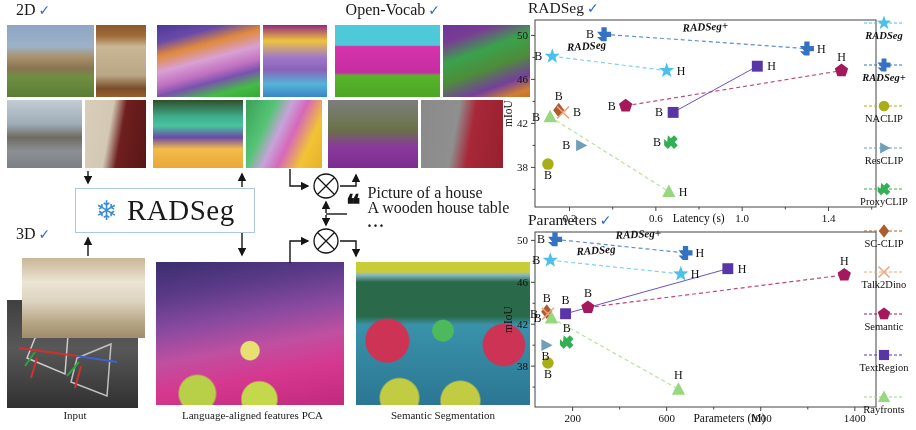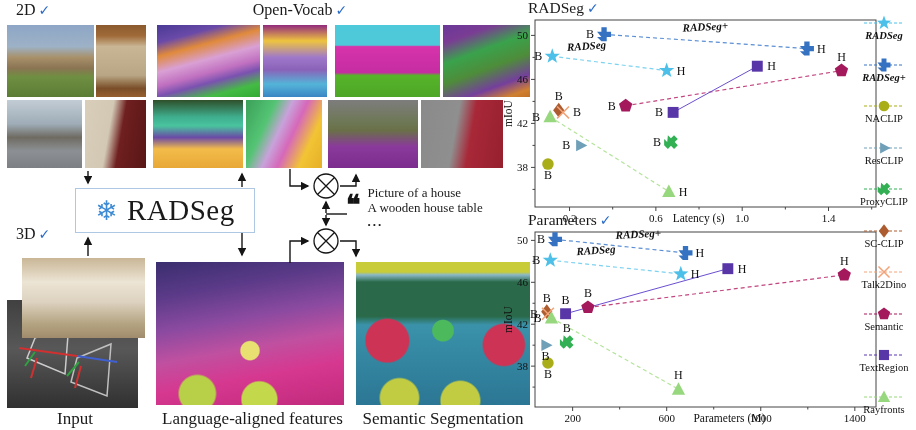--- a/index.html
+++ b/index.html
@@ -33,43 +33,43 @@
     radial-gradient(circle at 18% 55%,#cc3355 0 13%,rgba(0,0,0,0) 14%),
     radial-gradient(circle at 85% 58%,#cc3355 0 12%,rgba(0,0,0,0) 13%),
     radial-gradient(circle at 50% 48%,#4cba5c 0 9%,rgba(0,0,0,0) 10%),
     linear-gradient(180deg,#c8cc38 0%,#c8cc38 7%,#8ab8c8 9%,#2a6a4a 14%,#2a6a4a 38%,#3a92aa 44%,#2b7694 100%);}
   .radseg-box{position:absolute;left:75px;top:188px;width:180px;height:45px;border:1.5px solid #aec8e4;background:#fff;display:flex;align-items:center;justify-content:center;gap:9px;box-sizing:border-box;z-index:3;}
   .snow{font-family:"DejaVu Sans",sans-serif;color:#3d8bd4;font-size:27px;line-height:1;}
   .radseg-title{font-size:29px;color:#1a1a1a;letter-spacing:0.5px;}
   .overlay{position:absolute;left:0;top:0;pointer-events:none;z-index:4;}
   .quote{position:absolute;left:346px;top:186px;z-index:5;display:flex;}
   .qmark{font-size:27px;font-weight:bold;line-height:1;color:#151515;margin-top:6px;}
-  .qlines{margin-left:7px;font-size:13px;line-height:14.5px;color:#1a1a1a;white-space:nowrap;}
+  .qlines{margin-left:7px;font-size:16px;line-height:14.5px;color:#1a1a1a;white-space:nowrap;}
   .qlines .dots{font-weight:bold;letter-spacing:2px;}
-  .caption{position:absolute;top:409px;font-size:17px;text-align:center;color:#1a1a1a;}
+  .caption{position:absolute;top:409px;font-size:11px;text-align:center;color:#1a1a1a;}
   .cap-input{left:25px;width:100px;}
   .cap-pca{left:150px;width:205px;}
   .cap-seg{left:352px;width:182px;}
   .right{position:absolute;left:500px;top:0;width:416px;height:430px;}
   .chart-title{position:absolute;left:28px;font-size:15.5px;color:#1a1a1a;z-index:6;background:transparent;}
   .ct1{top:-1px;}
   .ct2{top:211px;}
   .chart-svg{position:absolute;left:0;}
   .legend{position:absolute;left:352px;top:15px;width:64px;height:400px;display:flex;flex-direction:column;justify-content:space-between;align-items:center;}
   .lg-item{display:flex;flex-direction:column;align-items:center;}
   .lg-label{font-size:10.5px;color:#111;margin-top:-1px;white-space:nowrap;}
   .lg-em{font-weight:bold;font-style:italic;}
 </style>
 </head>
 <body>
 
 <div class="figure">
 
   <div class="hdr" style="left:16px;top:1px;"><span>2D</span><span class="chk">✓</span></div>
-  <div class="hdr" style="left:160px;top:1px;width:280px;text-align:center;"><span>Open-Vocab</span><span class="chk">✓</span></div>
+  <div class="hdr" style="left:160px;top:1px;width:280px;text-align:right;"><span>Open-Vocab</span><span class="chk">✓</span></div>
   <div class="hdr" style="left:16px;top:225px;"><span>3D</span><span class="chk">✓</span></div>
 
   <div class="tile p-house"></div>
   <div class="tile p-mirror"></div>
   <div class="tile row2 p-street"></div>
   <div class="tile row2 p-man"></div>
 
   <div class="tile c-house"></div>
   <div class="tile c-mirror"></div>
   <div class="tile row2 c-street"></div>

